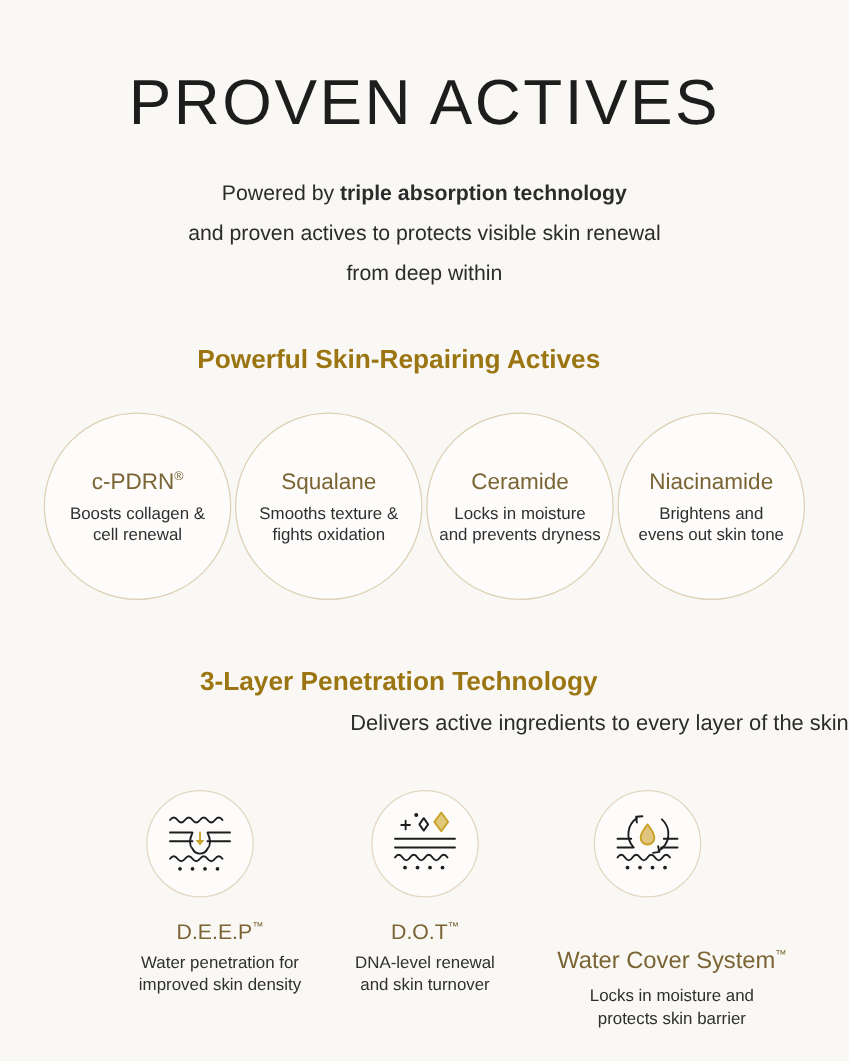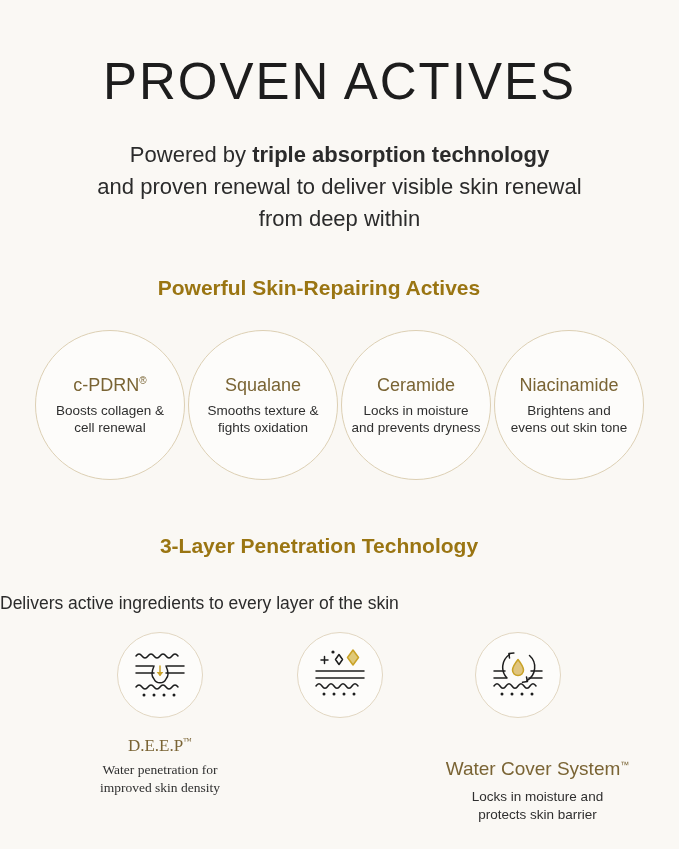--- a/index.html
+++ b/index.html
@@ -35,21 +35,21 @@
     letter-spacing: 2.0px;
     color: #1d1d1d;
     white-space: nowrap;
   }
   .hero-sub {
     position: absolute;
     top: 139px;
     left: 0;
     width: 679px;
     text-align: center;
-    font-size: 22px;
+    font-size: 17px;
     line-height: 32px;
     font-weight: 400;
     color: #2b2b2b;
   }
   .hero-sub b {
     font-weight: 700;
   }
 
   
   .sec-heading {
@@ -63,26 +63,25 @@
     white-space: nowrap;
   }
   #heading-actives { top: 276px; }
   #heading-layers  { top: 534px; }
 
   .sec-subtitle {
     position: absolute;
     top: 568px;
     left: 0;
     width: 679px;
-    text-align: left;
+    text-align: right;
     font-size: 17.5px;
     font-weight: 400;
     color: #2b2b2b;
     white-space: nowrap;
-    margin-top: 25px;
   }
 
   
   .circles {
     position: absolute;
     top: 330px;
     left: 0;
     width: 596px;
     height: 152px;
   }
@@ -147,21 +146,21 @@
   }
   .tech-icon-wrap:nth-of-type(1) { left: 117px; }
   .tech-icon-wrap:nth-of-type(2) { left: 297px; }
   .tech-icon-wrap:nth-of-type(3) { left: 475px; }
 
   
   .tech-caption {
     position: absolute;
     text-align: center;
   }
-  #caption-deep  { top: 736px; left: 60px;  width: 200px; font-family: Liberation Serif, serif; }
+  #caption-deep  { top: 736px; left: 76px;  width: 200px; }
   #caption-dot   { top: 736px; left: 245px; width: 190px; }
   #caption-water { top: 758px; left: 415px; width: 245px; }
 
   .tech-name {
     font-size: 17px;
     font-weight: 400;
     color: #7a6434;
     white-space: nowrap;
     margin-bottom: 5px;
   }
@@ -182,21 +181,21 @@
 </style>
 </head>
 <body>
 
 <div class="page">
 
   <div class="hero-title">PROVEN ACTIVES</div>
 
   <div class="hero-sub">
     <div><span>Powered by </span><b>triple absorption technology</b></div>
-    <div>and proven renewal to deliver visible skin renewal</div>
+    <div>and proven actives to protects visible skin renewal</div>
     <div>from deep within</div>
   </div>
 
   <div class="sec-heading" id="heading-actives">Powerful Skin-Repairing Actives</div>
 
   <div class="circles">
 
     <div class="ing-circle">
       <div class="ing-name"><span>c-PDRN</span><sup>®</sup></div>
       <div class="ing-desc">Boosts collagen &amp;
@@ -292,20 +291,25 @@
     </div>
 
   </div>
 
   <div class="tech-caption" id="caption-deep">
     <div class="tech-name"><span>D.E.E.P</span><sup>™</sup></div>
     <div class="tech-desc">Water penetration for
 improved skin density</div>
   </div>
 
+  <div class="tech-caption" id="caption-dot">
+    <div class="tech-name"><span>D.O.T</span><sup>™</sup></div>
+    <div class="tech-desc">DNA-level renewal
+and skin turnover</div>
+  </div>
 
   <div class="tech-caption" id="caption-water">
     <div class="tech-name"><span>Water Cover System</span><sup>™</sup></div>
     <div class="tech-desc">Locks in moisture and
 protects skin barrier</div>
   </div>
 
 </div>
 
 </body></html>

